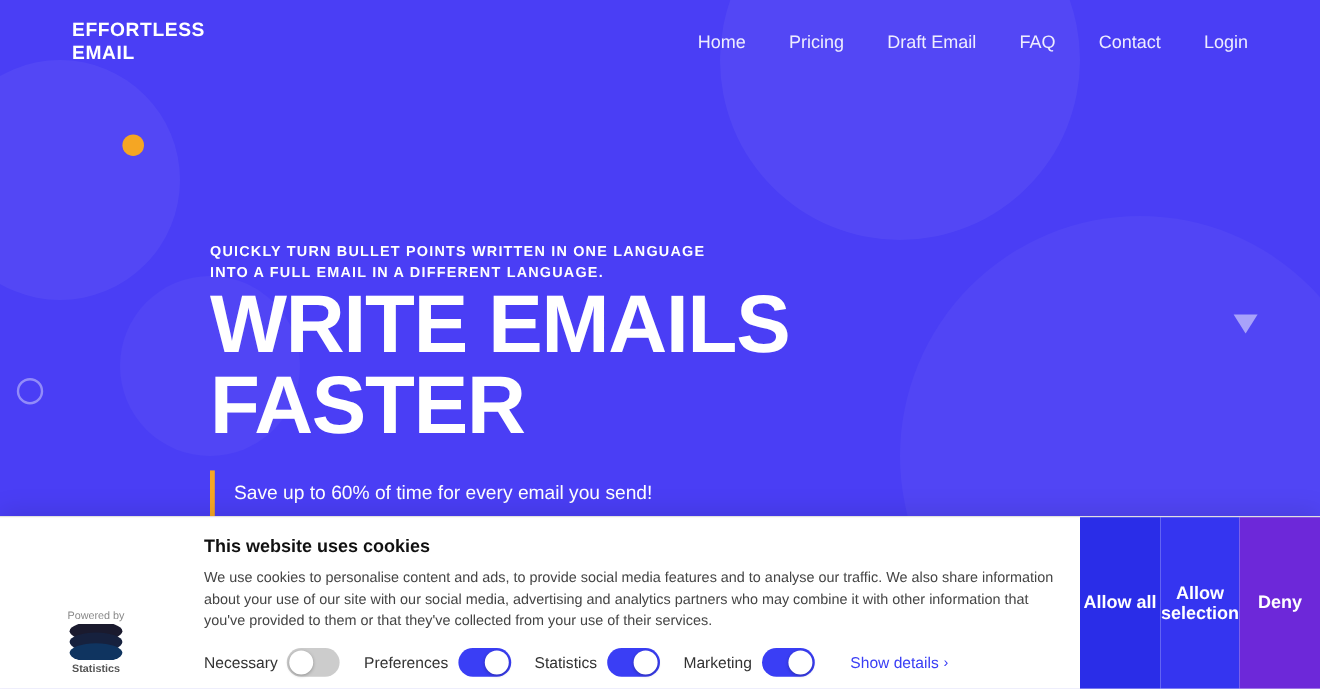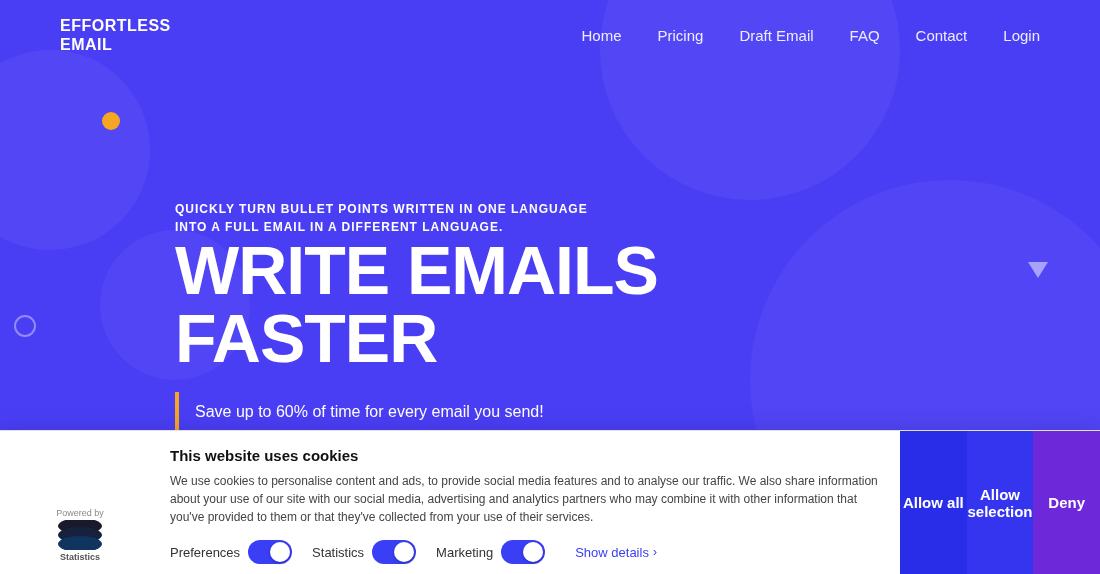--- a/index.html
+++ b/index.html
@@ -345,20 +345,26 @@
     </div>
   </div>
 
   <div class="cookie-main">
     <div>
       <div class="cookie-title">This website uses cookies</div>
       <div class="cookie-text">We use cookies to personalise content and ads, to provide social media features and to analyse our traffic. We also share information about your use of our site with our social media, advertising and analytics partners who may combine it with other information that you've provided to them or that they've collected from your use of their services.</div>
     </div>
     <div class="cookie-toggles">
 
+      <div class="toggle-group">
+        <span class="toggle-label">Necessary</span>
+        <div class="toggle-switch off">
+          <div class="toggle-knob"></div>
+        </div>
+      </div>
 
       <div class="toggle-group">
         <span class="toggle-label">Preferences</span>
         <div class="toggle-switch on">
           <div class="toggle-knob"></div>
         </div>
       </div>
 
       <div class="toggle-group">
         <span class="toggle-label">Statistics</span>

